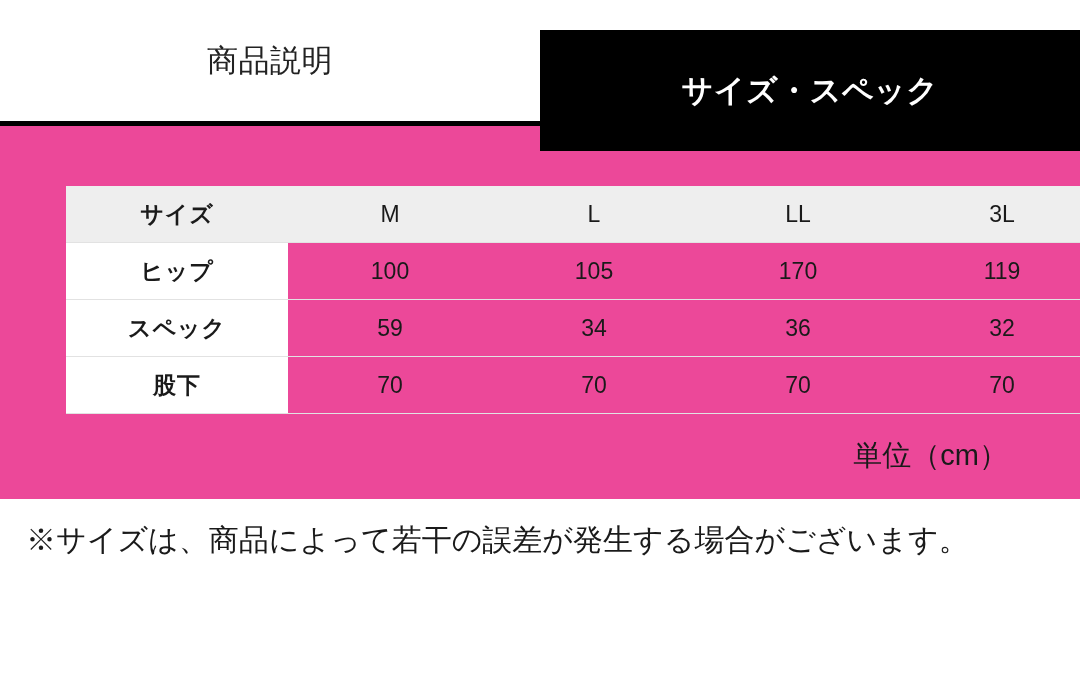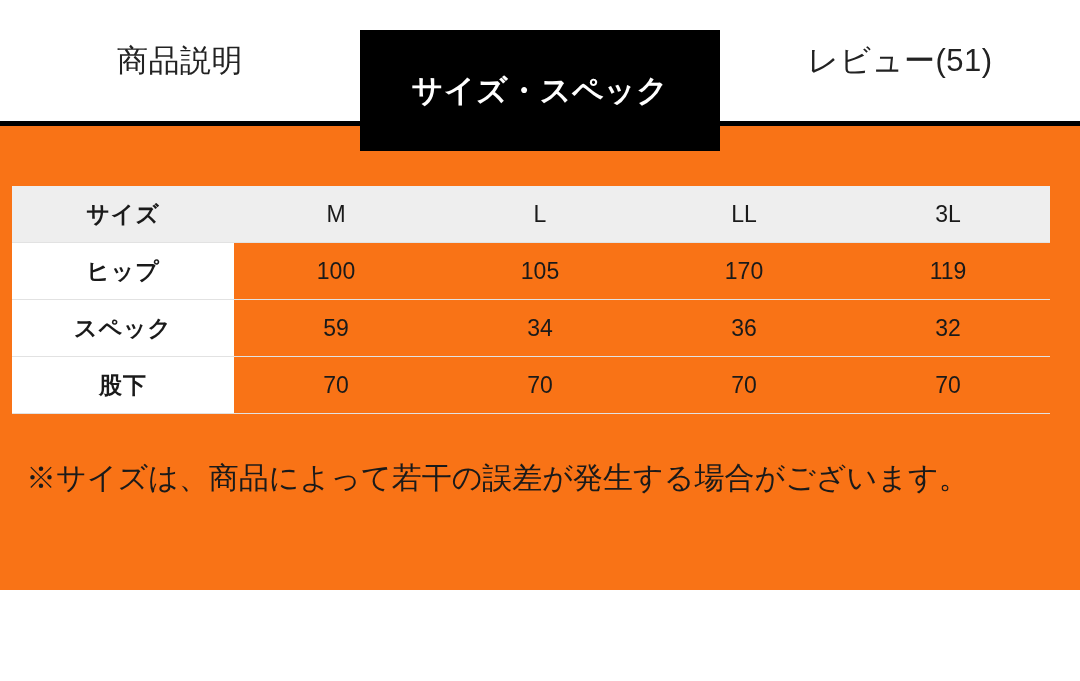--- a/index.html
+++ b/index.html
@@ -11,22 +11,22 @@
     height: 681px;
     background: #ffffff;
     font-family: "Liberation Sans", sans-serif;
     color: #1a1a1a;
     overflow: hidden;
   }
 
   .page {
     position: relative;
     width: 1080px;
-    height: 590px;
-    background: #f97316;
+    height: 499px;
+    background: #ec4899;
     box-sizing: border-box;
   }
 
   
   .tabbar {
     display: flex;
     width: 100%;
     height: 126px;
     border-bottom: 5px solid #000000;
     box-sizing: border-box;
@@ -48,22 +48,23 @@
   .tab.active {
     background: #000000;
     color: #ffffff;
     font-weight: bold;
     margin-top: 30px;
   }
   .tab.first { border-right: 0; }
 
   
   .table-wrap {
-    padding: 60px 26px 0 12px;
+    padding: 60px 26px 0 18px;
     box-sizing: border-box;
+    margin-left: 48px;
   }
   table.spec {
     width: 1028px;
     border-collapse: collapse;
     table-layout: fixed;
   }
   table.spec th,
   table.spec td {
     height: 54px;
     font-size: 23px;
@@ -109,23 +110,20 @@
 
 <div class="page">
 
   <div class="tabbar">
     <div class="tab first">
       <span>商品説明</span>
     </div>
     <div class="tab active">
       <span>サイズ・スペック</span>
     </div>
-    <div class="tab">
-      <span>レビュー(51)</span>
-    </div>
   </div>
 
   <div class="table-wrap">
     <table class="spec">
       <thead>
         <tr>
           <th class="rowhead col-label">サイズ</th>
           <th class="col-size">M</th>
           <th class="col-size">L</th>
           <th class="col-size">LL</th>
@@ -150,17 +148,18 @@
         <tr>
           <th class="rowhead col-label">股下</th>
           <td class="col-size">70</td>
           <td class="col-size">70</td>
           <td class="col-size">70</td>
           <td class="col-size">70</td>
         </tr>
       </tbody>
     </table>
 
+    <div class="unit">単位（cm）</div>
   </div>
 
   <div class="note">※サイズは、商品によって若干の誤差が発生する場合がございます。</div>
 
 </div>
 
 </body></html>

